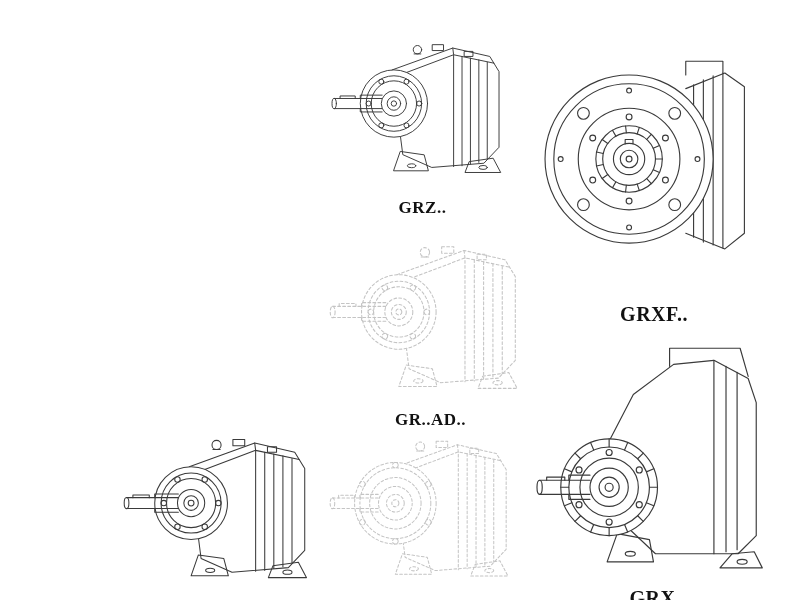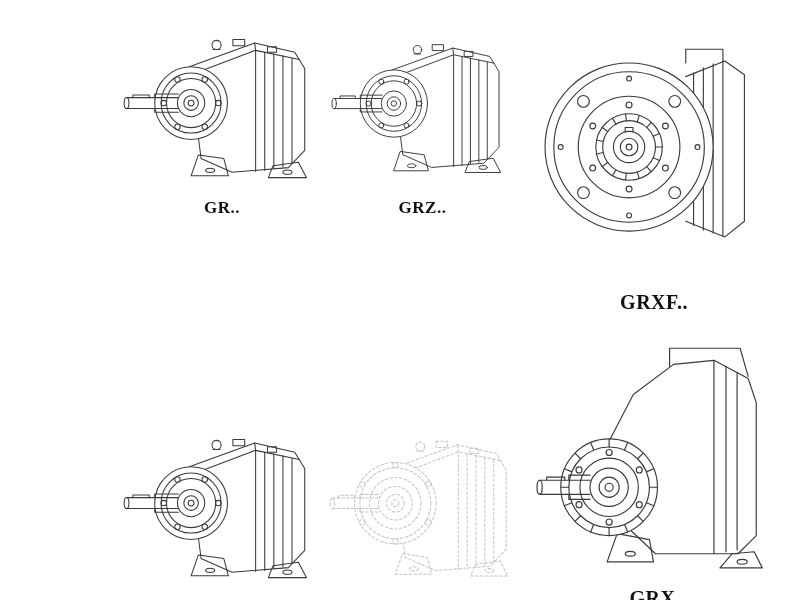--- a/index.html
+++ b/index.html
@@ -15,21 +15,21 @@
   }
   .drawing.ghost { color:#c4c4c4; stroke-dasharray:3 2.4; }
   .lbl {
     margin:2px 0 0 0; font-weight:bold; font-size:17px; color:#111111;
     letter-spacing:0.5px; white-space:nowrap;
   }
   .fig-c .lbl, .fig-f .lbl { font-size:20px; }
 
   .fig-a { left:82px;  top:6px;   width:200px; height:196px; }
   .fig-b { left:290px; top:6px;   width:185px; height:196px; }
-  .fig-c { left:494px; top:2px;   width:240px; height:296px;gap:12px; }
+  .fig-c { left:494px; top:14px;   width:240px; height:296px;gap:12px; }
   .fig-d { left:82px;  top:212px; width:200px; height:198px; }
   .fig-e { left:288px; top:212px; width:205px; height:202px; }
   .fig-f { left:494px; top:302px; width:248px; height:292px; }
   .fig-g { left:82px;  top:408px; width:200px; height:192px; }
   .fig-h { left:288px; top:408px; width:195px; height:192px; }
   .defs-holder { position:absolute; width:0; height:0; overflow:hidden; }
 </style>
 </head>
 <body>
 
@@ -145,42 +145,42 @@
       <path d="M5 161 L55 161 M5 175 L55 175"></path>
       <ellipse cx="5" cy="168" rx="2.6" ry="7"></ellipse>
       <path d="M34 161 L34 156 L55 156 M34 175 L34 180 L55 180"></path>
       <path d="M12 161 L12 158 L30 158 L30 161"></path>
     </symbol>
   </defs>
 </svg>
 
 <div class="stage">
 
-  <figure class="fig fig-a">
+
+  <figure class="fig fig-b">
     <svg class="drawing">
         <use href="#gb-side"></use>
       </svg>
-    <figcaption class="lbl">GR..</figcaption>
-  </figure>
-
-  <figure class="fig fig-b">
-    <svg class="drawing">
+    <figcaption class="lbl">GRZ..</figcaption>
+  </figure>
+
+  <figure class="fig fig-c">
+    <svg class="drawing">
+        <use href="#gb-flange"></use>
+      </svg>
+    <figcaption class="lbl">GRXF..</figcaption>
+  </figure>
+
+
+  <figure class="fig fig-e">
+    <svg class="drawing ghost">
         <use href="#gb-side"></use>
       </svg>
-    <figcaption class="lbl">GRZ..</figcaption>
-  </figure>
-
-  <figure class="fig fig-c">
-    <svg class="drawing">
-        <use href="#gb-flange"></use>
-      </svg>
-    <figcaption class="lbl">GRXF..</figcaption>
-  </figure>
-
-
+    <figcaption class="lbl">GR..AD..</figcaption>
+  </figure>
 
   <figure class="fig fig-f">
     <svg class="drawing">
         <use href="#gb-large"></use>
       </svg>
     <figcaption class="lbl">GRX..</figcaption>
   </figure>
 
   <figure class="fig fig-g">
     <svg class="drawing">

